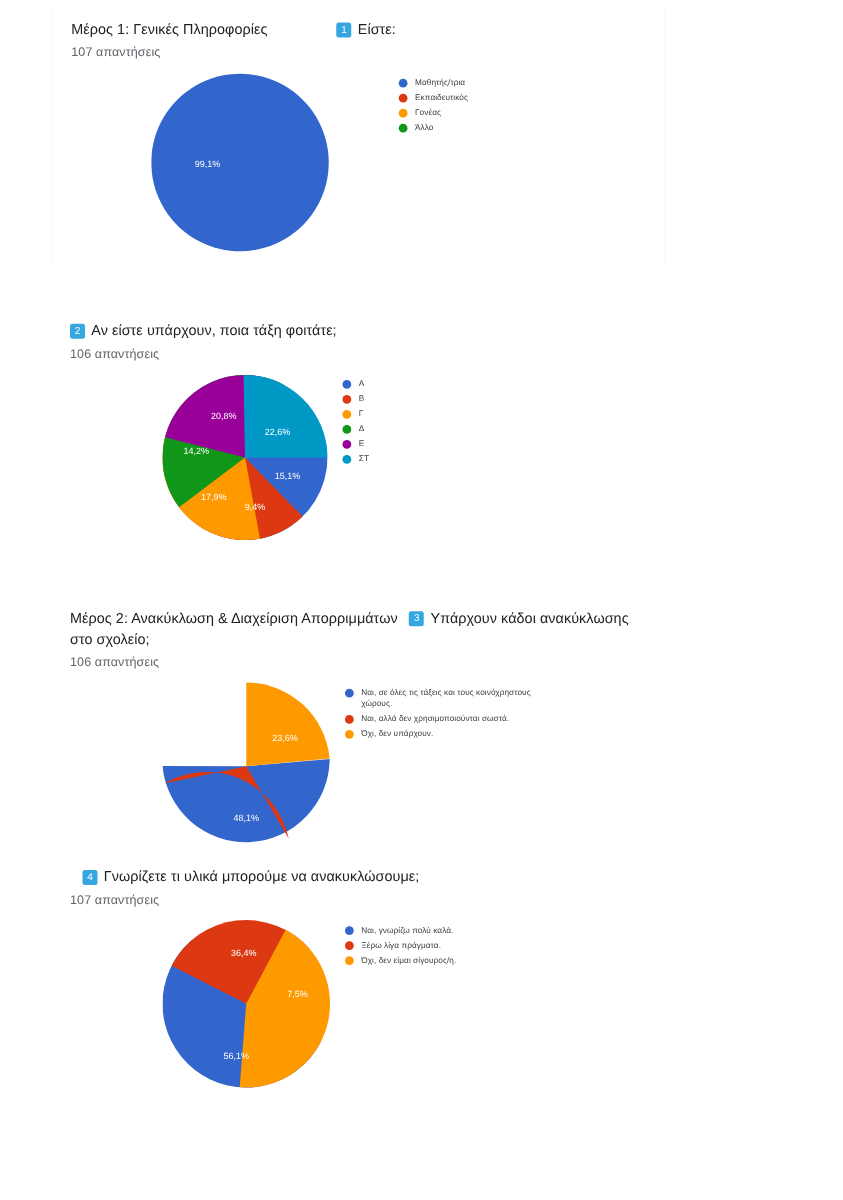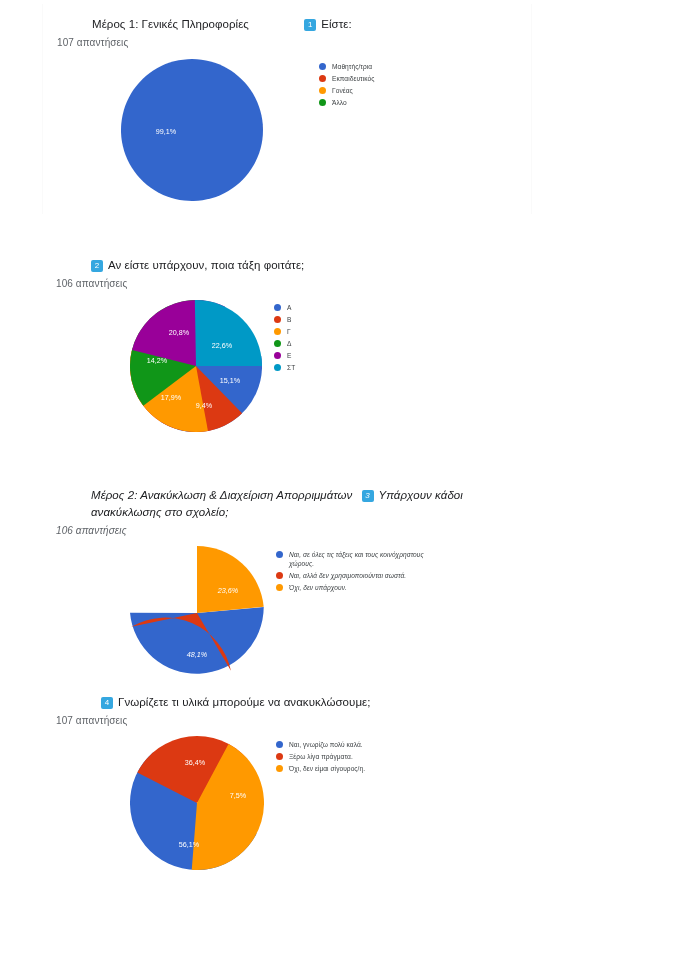--- a/index.html
+++ b/index.html
@@ -39,21 +39,20 @@
 
   .qhead {
     padding: 12px 14px 0 14px;
   }
   .qtitle-line {
     font-size: 11.5px;
     line-height: 17px;
     color: #202124;
     letter-spacing: 0.05px;
     display: block;
-    margin-left: 35px;
   }
   .section-name {
     font-size: 11.5px;
     color: #202124;
   }
   .badge {
     display: inline-block;
     width: 12px;
     height: 12px;
     line-height: 12px;
@@ -116,21 +115,21 @@
     color: #3c4043;
     letter-spacing: 0.05px;
     line-height: 9px;
   }
 
   
   #q1 { top: 4px; }
   #q1 .legend { padding-left: 12px; }
   #q2 { top: 245px; }
   #q2 .legend { padding-left: 12px; }
-  #q3 { top: 475px; font-style: italic; }
+  #q3 { top: 475px; }
   #q3 .legend { padding-left: 12px; }
   #q4 { top: 682px; }
   #q4 .legend { padding-left: 12px; }
 
   .pie-pad-1 { padding-left: 78px; gap: 40px; }
   .pie-pad-n { padding-left: 88px; }
 </style>
 </head>
 <body>
 

